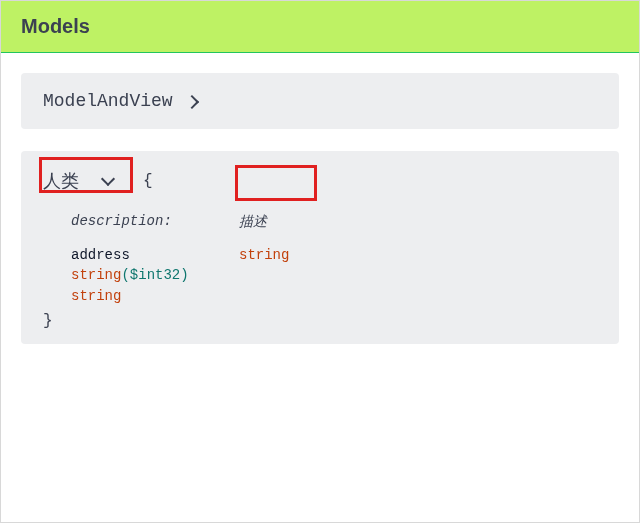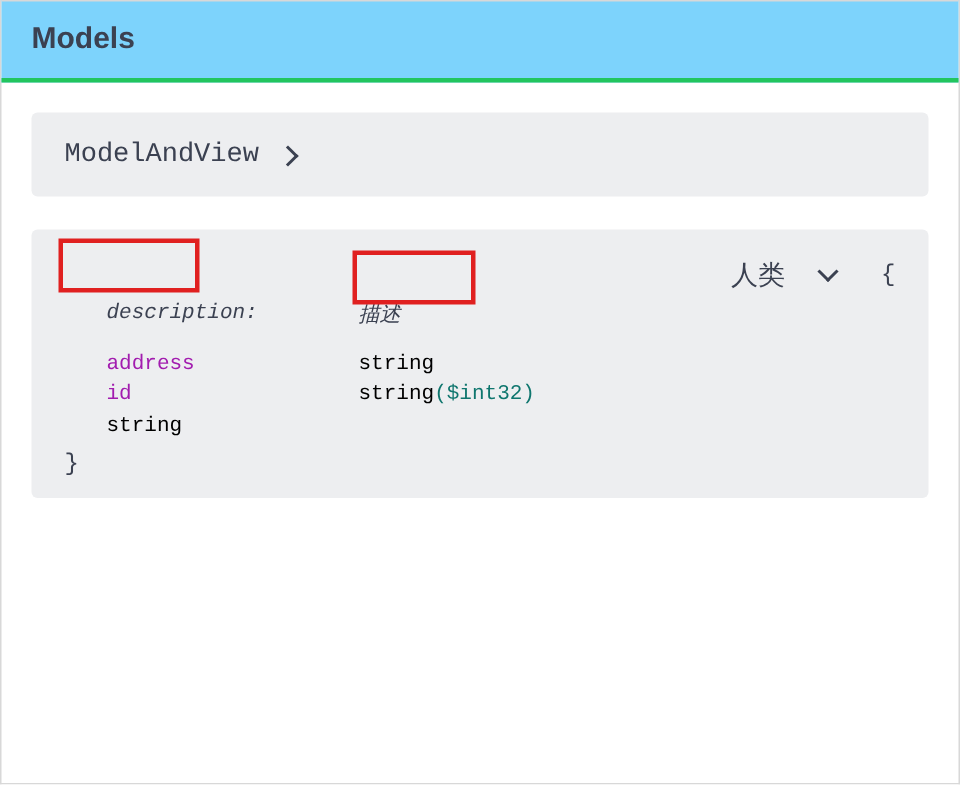--- a/index.html
+++ b/index.html
@@ -12,26 +12,26 @@
   }
   .panel {
     border: 1px solid #d8d8d8;
     border-top: none;
     width: 640px;
     height: 523px;
     background: #fff;
   }
   .panel-header {
     border-top: 1px solid #d8d8d8;
-    border-bottom: 3px solid #22c55e;
+    border-bottom: 1px solid #22c55e;
     padding: 14px 20px;
     font-weight: 700;
     font-size: 20px;
     color: #3b4151;
-    background: #7dd3fc;
+    background: #bef264;
   }
   .panel-body {
     padding: 20px 20px 20px 20px;
   }
   .model-box {
     background: #edeef0;
     border-radius: 4px;
     padding: 18px 22px;
     margin-bottom: 22px;
     position: relative;
@@ -60,21 +60,21 @@
   }
   .brace {
     font-family: "Courier New", Courier, monospace;
     color: #3b4151;
     font-size: 16px;
   }
   .model-details {
     font-family: "Courier New", Courier, monospace;
     font-size: 14px;
     color: #3b4151;
-    margin-top: 6px;
+    margin-top: 20px;
   }
   .desc-row {
     display: flex;
     margin-left: 28px;
     margin-bottom: 14px;
     align-items: flex-start;
   }
   .desc-key {
     width: 168px;
     font-style: italic;
@@ -84,24 +84,24 @@
     font-style: italic;
     color: #3b4151;
   }
   .prop-row {
     display: flex;
     margin-left: 28px;
     line-height: 1.45;
   }
   .prop-name {
     width: 168px;
-    color: #a21caf;
+    color: #0f172a;
   }
   .prop-type {
-    color: #000000;
+    color: #c2410c;
   }
   .prop-format {
     color: #0f766e;
   }
   .close-brace {
     margin-top: 6px;
     color: #3b4151;
   }
   .hl {
     position: absolute;
@@ -127,40 +127,39 @@
         <span>ModelAndView</span>
         <span class="chev"></span>
       </div>
     </div>
 
 
     <div class="model-box" style="padding-bottom:14px;">
       <div class="hl hl1"></div>
       <div class="hl hl2"></div>
 
-      <div class="model-title-row" style="gap:24px;justify-content:flex-end;">
+      <div class="model-title-row" style="gap:24px;">
         <span>人类</span>
         <span class="chev down"></span>
         <span class="brace" style="margin-left:6px;">{</span>
       </div>
 
       <div class="model-details">
         <div class="desc-row">
           <span class="desc-key">description:</span>
           <span class="desc-val">描述</span>
         </div>
 
         <div class="prop-row">
           <span class="prop-name">address</span>
           <span>
             <span class="prop-type">string</span><span class="prop-format"></span>
           </span>
         </div>
         <div class="prop-row">
-          <span class="prop-name">id</span>
           <span>
             <span class="prop-type">string</span><span class="prop-format">($int32)</span>
           </span>
         </div>
         <div class="prop-row">
           <span>
             <span class="prop-type">string</span><span class="prop-format"></span>
           </span>
         </div>
 

